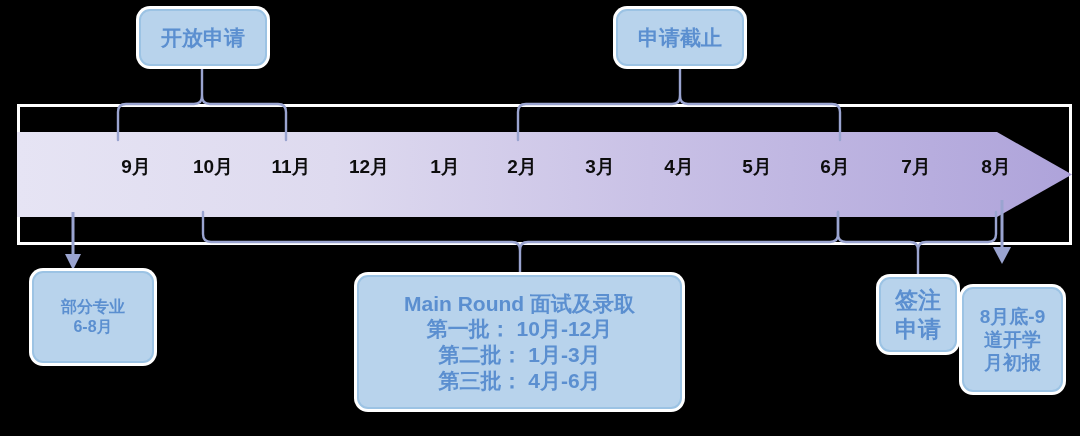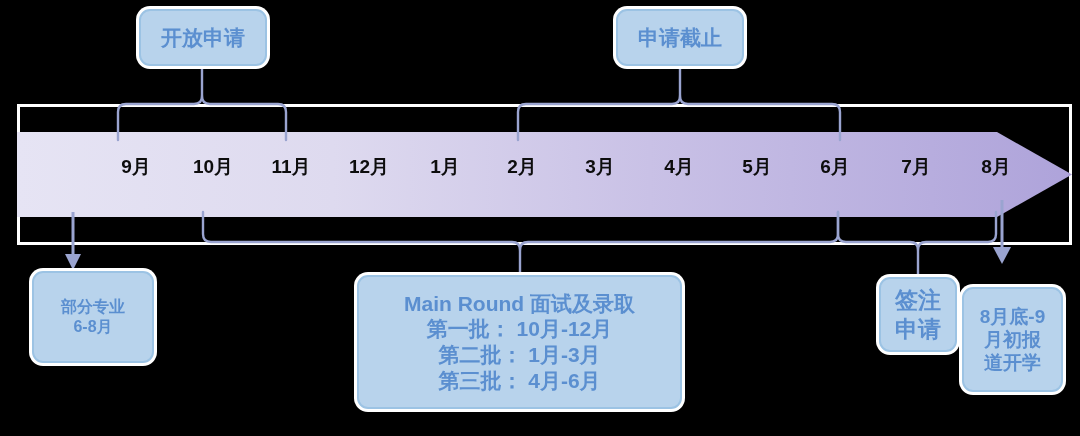--- a/index.html
+++ b/index.html
@@ -185,18 +185,18 @@
   <div class="callout cb-visa">
     <span class="lines">
       <span class="ln">签注</span>
       <span class="ln">申请</span>
     </span>
   </div>
 
   <div class="callout cb-report">
     <span class="lines">
       <span class="ln">8月底-9</span>
+      <span class="ln">道开学</span>
       <span class="ln">月初报</span>
-      <span class="ln">道开学</span>
     </span>
   </div>
 
 </div>
 
 </body></html>

